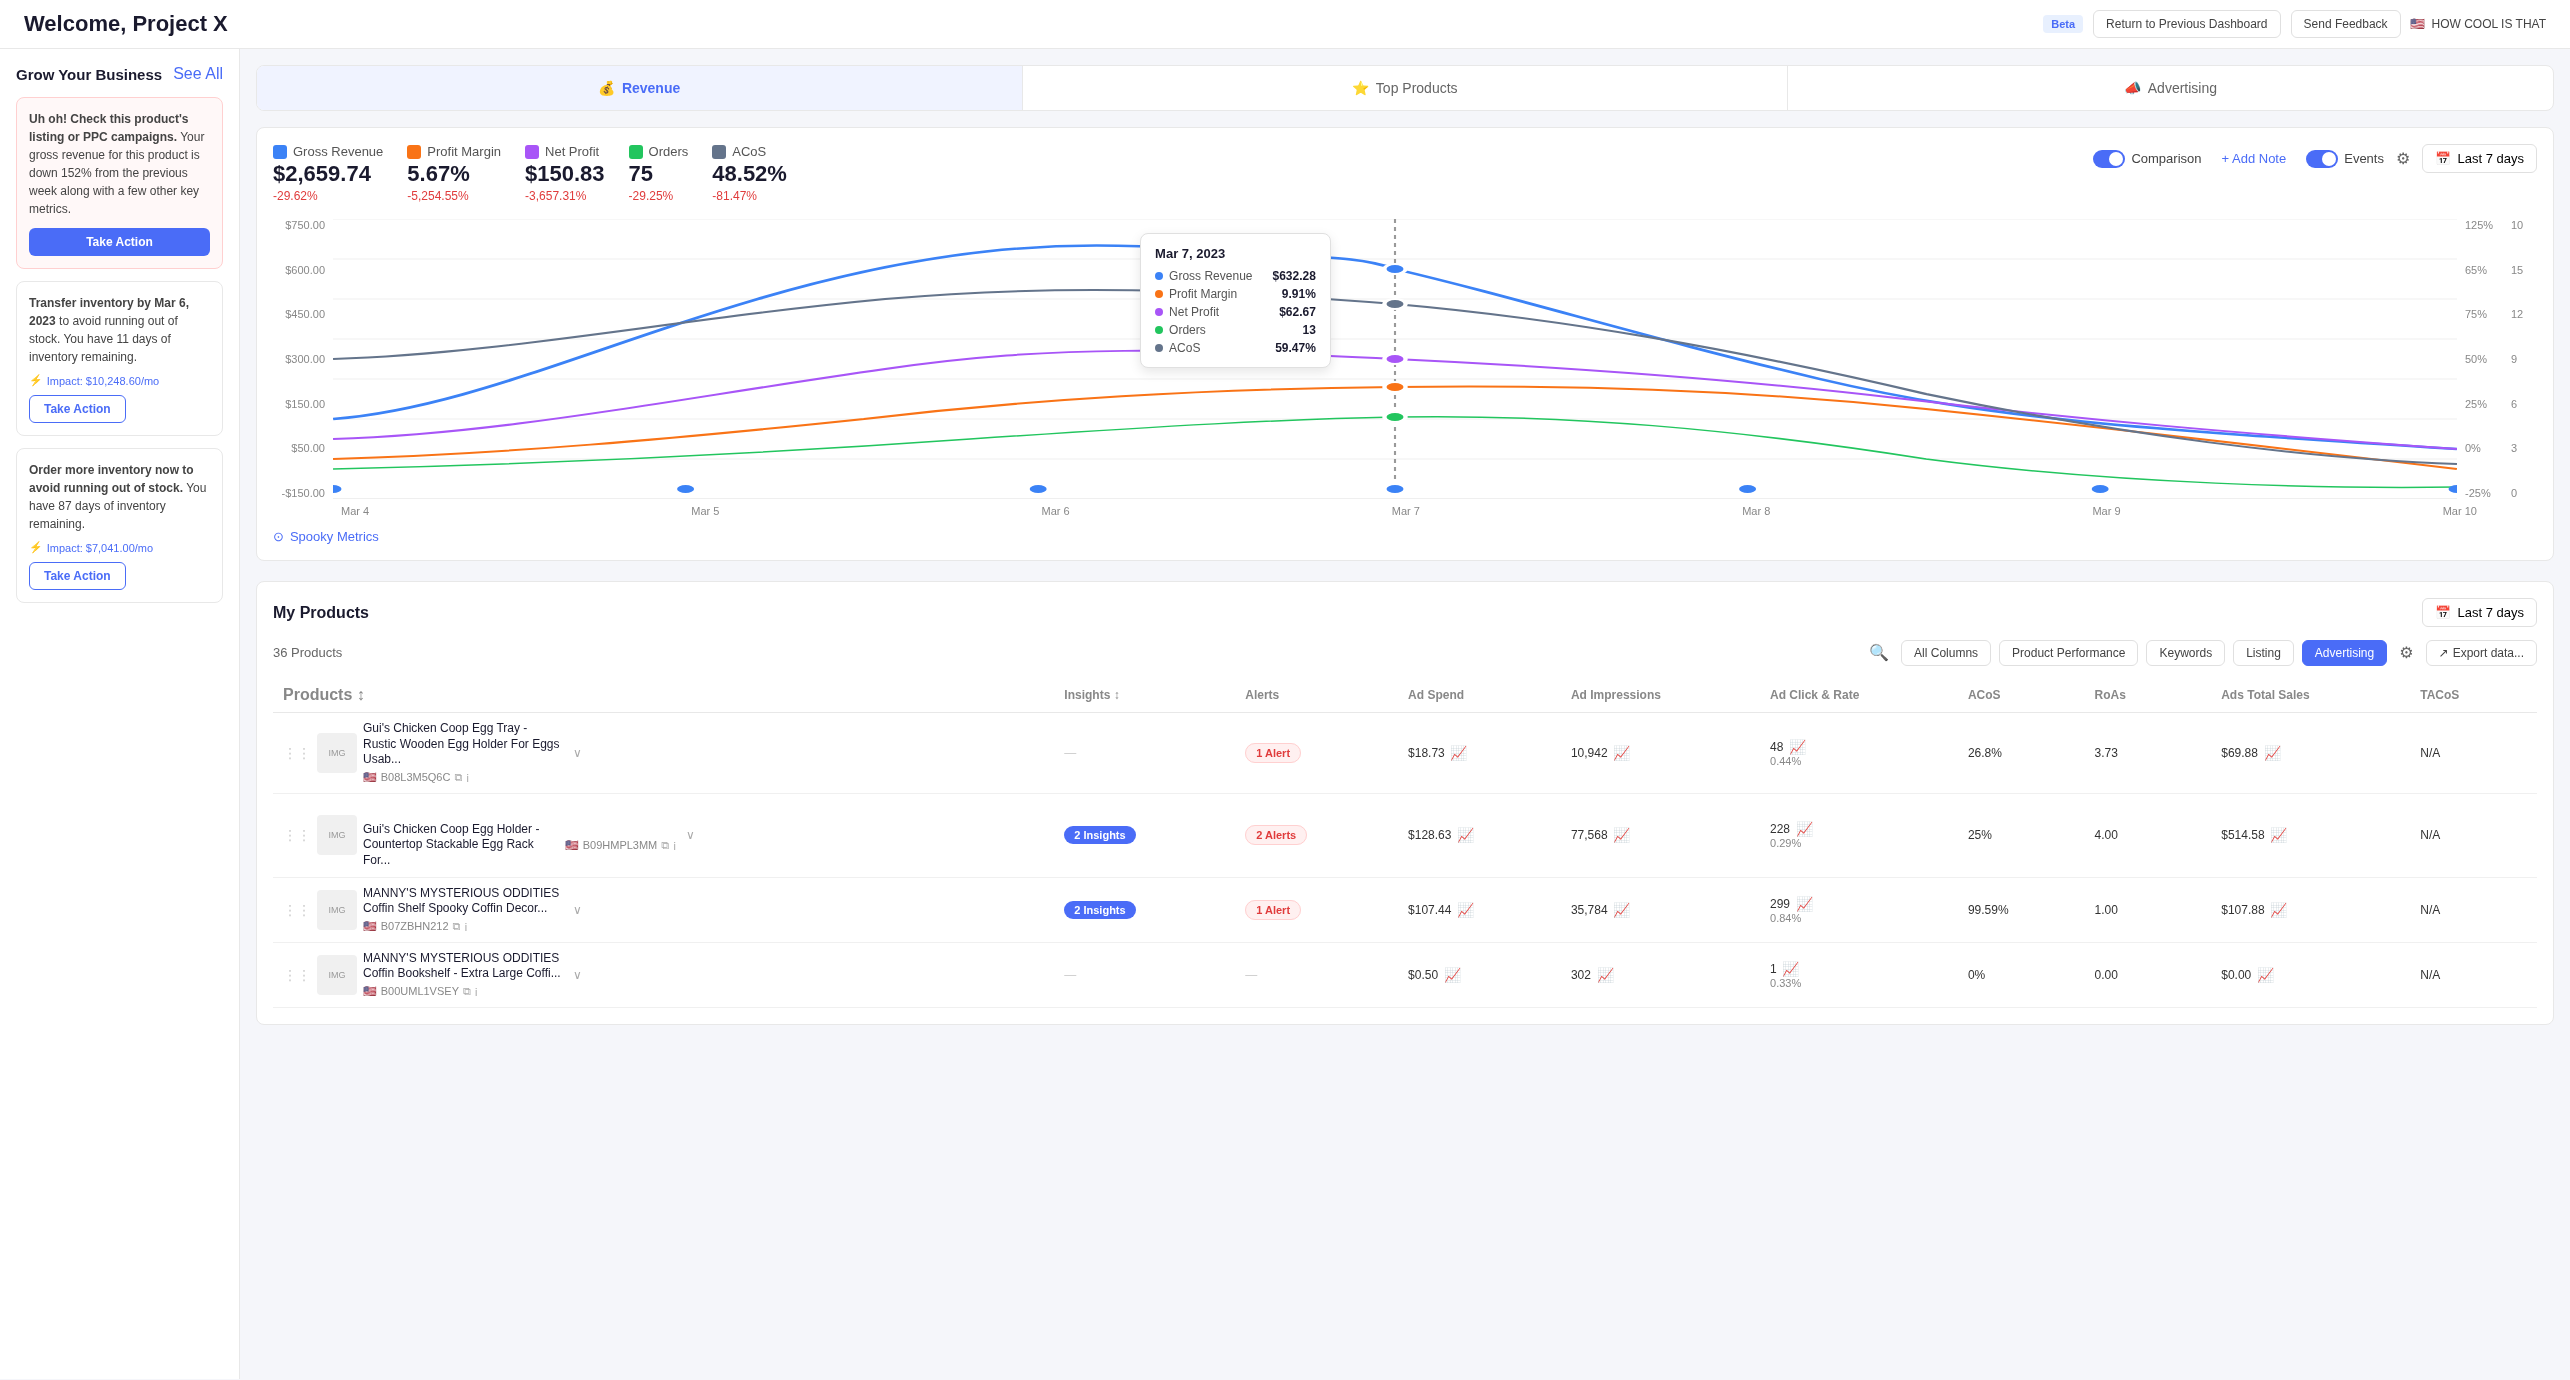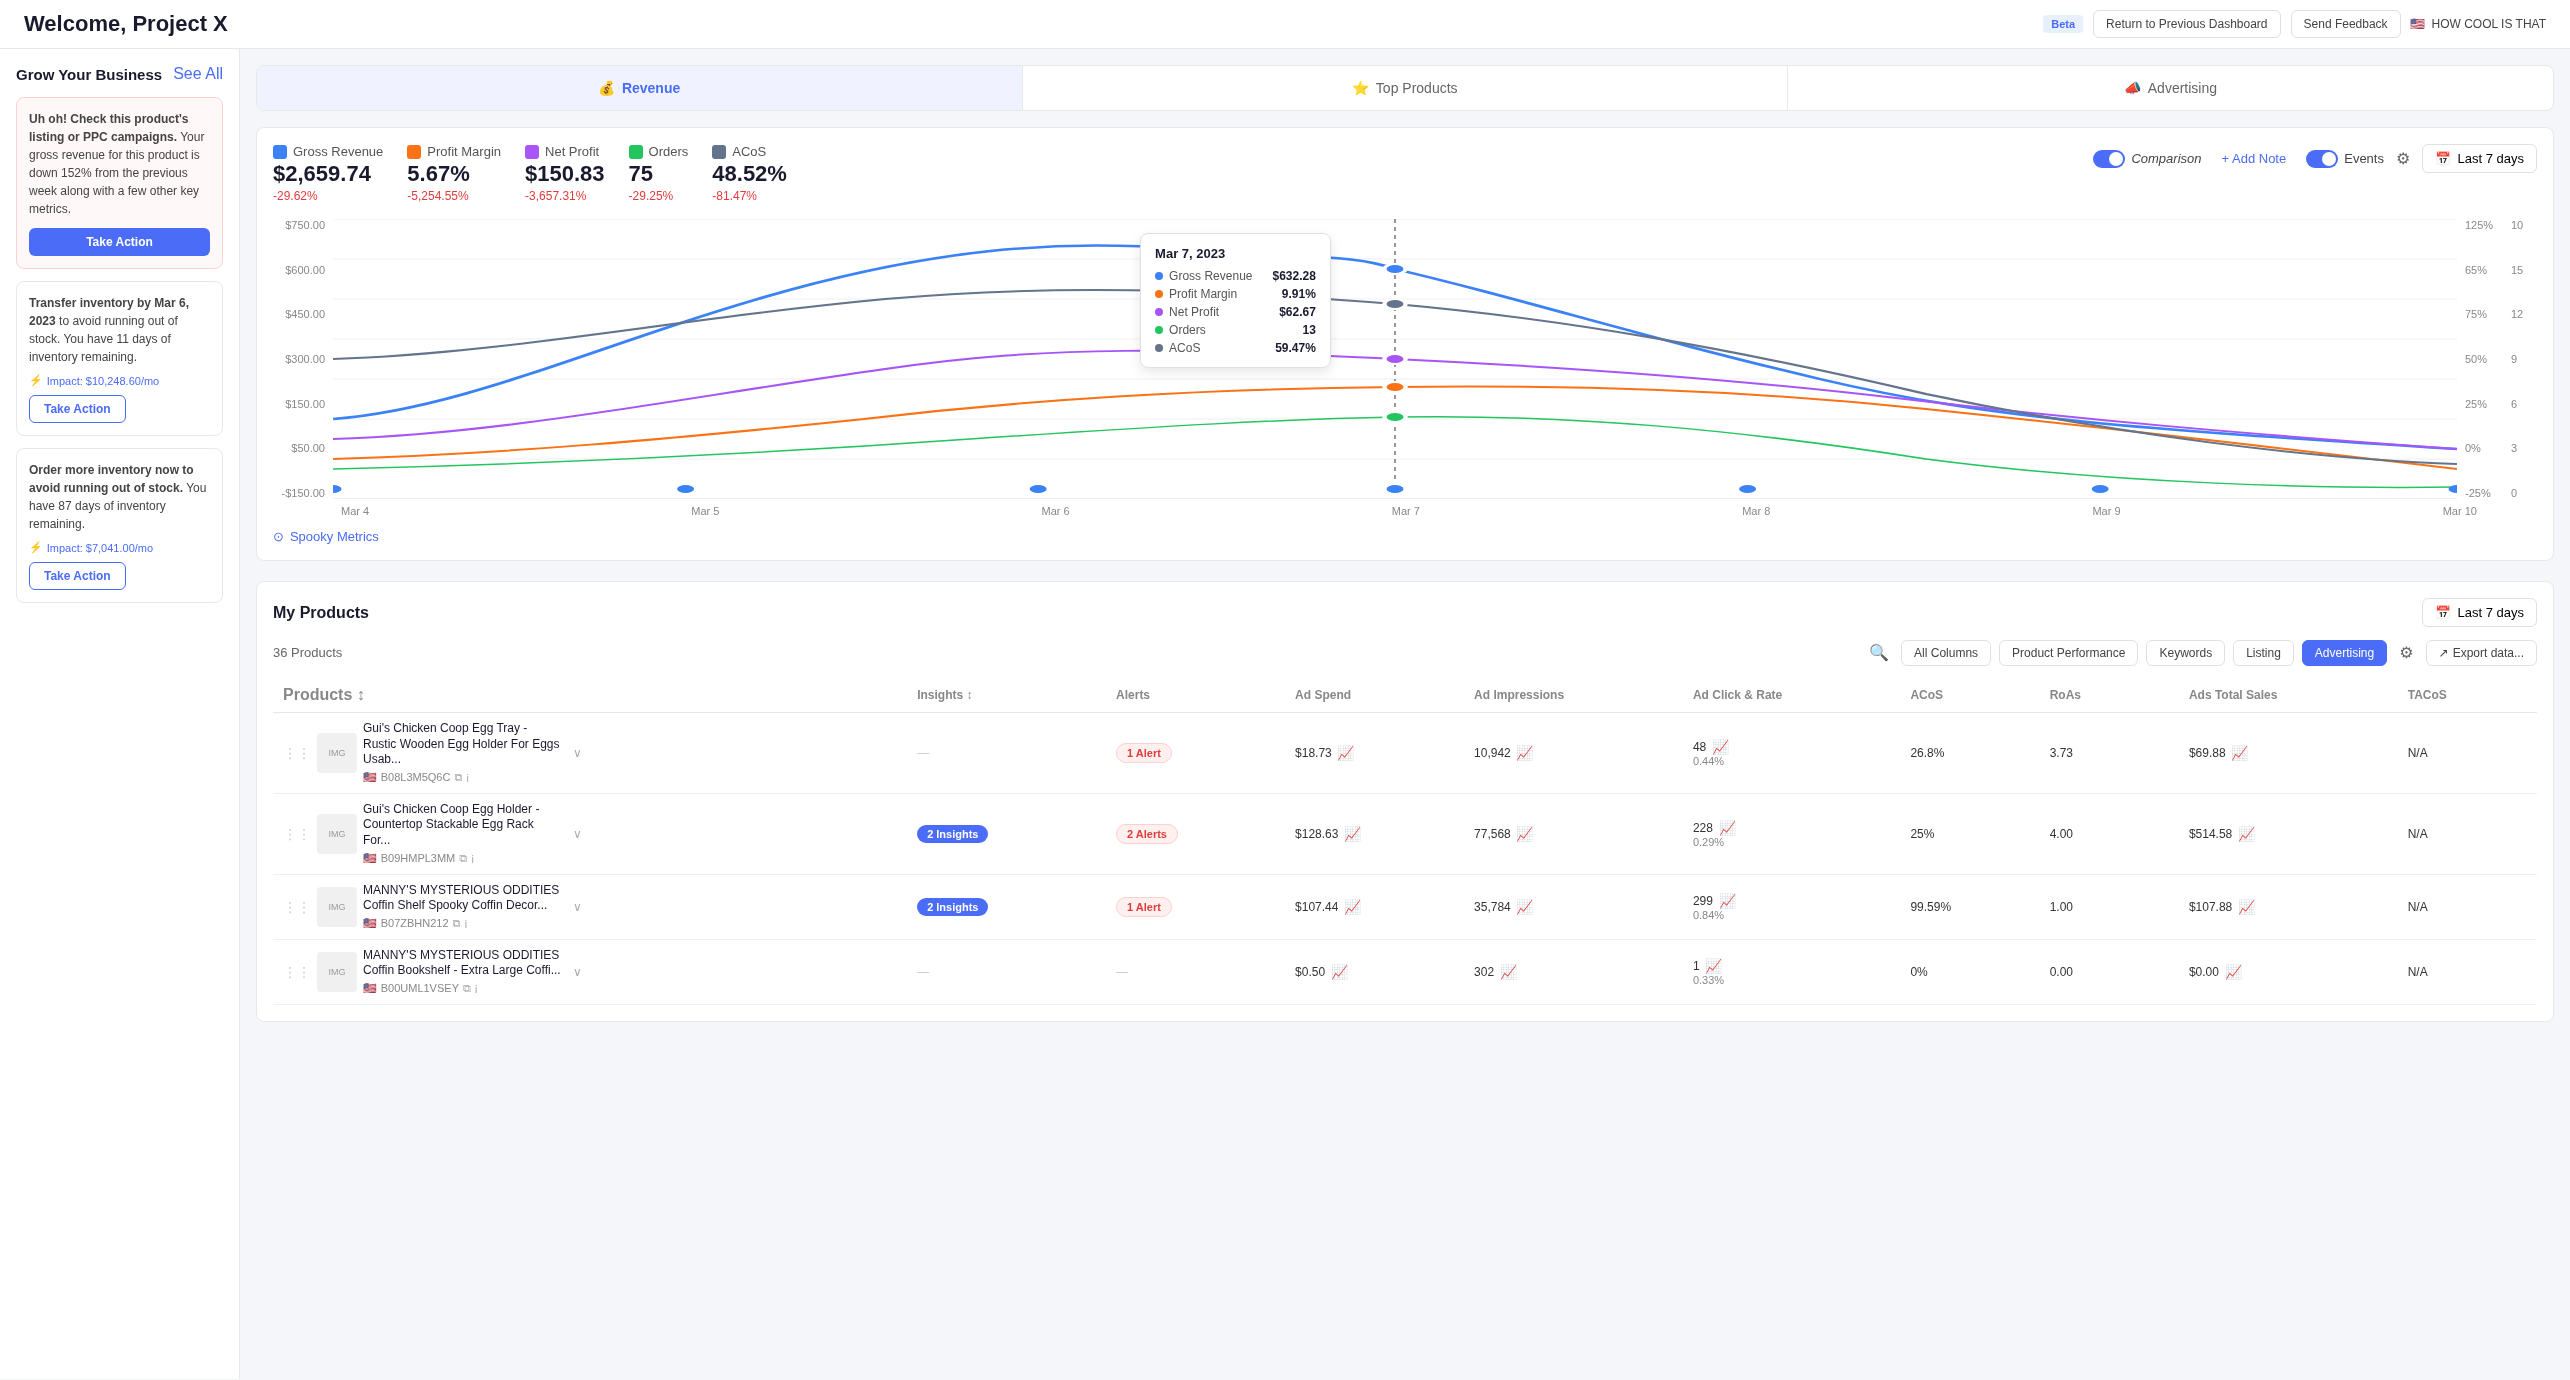--- a/index.html
+++ b/index.html
@@ -123,21 +123,21 @@
         <div style="display:flex;flex-direction:column;gap:2px;">
           <div style="display:flex;align-items:center;gap:6px;">
             <span style="width:14px;height:14px;background:#64748b;border-radius:3px;display:inline-block;"></span>
             <span style="font-size:13px;color:#555;">ACoS</span>
           </div>
           <span style="font-size:22px;font-weight:700;color:#1a1a2e;">48.52%</span>
           <span style="font-size:12px;color:#e03c3c;">-81.47%</span>
         </div>
 
         <div style="margin-left:auto;display:flex;align-items:center;gap:12px;flex-wrap:wrap;">
-          <div style="display:flex;align-items:center;gap:6px;font-size:13px;color:#444;font-style:italic;">
+          <div style="display:flex;align-items:center;gap:6px;font-size:13px;color:#444;">
             <div style="width:32px;height:18px;background:#4a6cf7;border-radius:9px;position:relative;cursor:pointer;">
               <div style="width:14px;height:14px;background:#fff;border-radius:50%;position:absolute;top:2px;left:16px;"></div>
             </div>
             <span>Comparison</span>
           </div>
           <button style="display:flex;align-items:center;gap:4px;font-size:13px;color:#4a6cf7;cursor:pointer;border:none;background:none;padding:4px 8px;">+ Add Note</button>
           <div style="display:flex;align-items:center;gap:6px;font-size:13px;">
             <div style="width:32px;height:18px;background:#4a6cf7;border-radius:9px;position:relative;cursor:pointer;">
               <div style="width:14px;height:14px;background:#fff;border-radius:50%;position:absolute;top:2px;left:16px;"></div>
             </div>
@@ -398,21 +398,21 @@
     </td>
     <td style="padding:8px 10px;font-size:12px;color:#333;border-bottom:1px solid #f0f0f0;vertical-align:middle;">
       <span>N/A</span>
     </td>
   </tr>
               <tr style="border-bottom: 1px solid rgb(240, 240, 240);">
     <td style="padding:8px 10px;font-size:12px;color:#333;border-bottom:1px solid #f0f0f0;vertical-align:middle;">
       <div style="display:flex;align-items:center;gap:6px;">
         <span style="color:#ccc;font-size:14px;cursor:grab;">⋮⋮</span>
         <div style="width:40px;height:40px;background:#f0f0f0;border-radius:4px;display:flex;align-items:center;justify-content:center;font-size:9px;color:#999;flex-shrink:0;">IMG</div>
-        <div style="display:flex;flex-direction:column;gap:2px;">
+        <div style="display:flex;flex-direction:row;gap:2px;margin-top:20px;">
           <span style="font-size:12px;color:#1a1a2e;font-weight:500;line-height:1.3;max-width:200px;">Gui's Chicken Coop Egg Holder - Countertop Stackable Egg Rack For...</span>
           <div style="display:flex;align-items:center;gap:4px;font-size:11px;color:#888;">
             <span>🇺🇸</span>
             <span>B09HMPL3MM</span>
             <span style="cursor:pointer;color:#aaa;">⧉</span>
             <span style="cursor:pointer;color:#aaa;">ℹ</span>
           </div>
         </div>
         <span style="color:#aaa;font-size:12px;cursor:pointer;margin-left:4px;">∨</span>
       </div>

